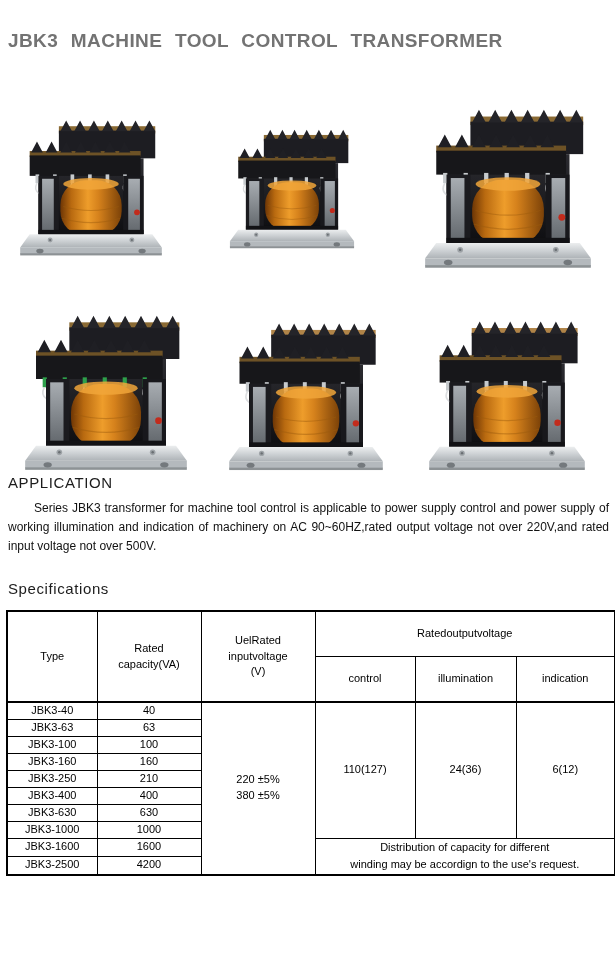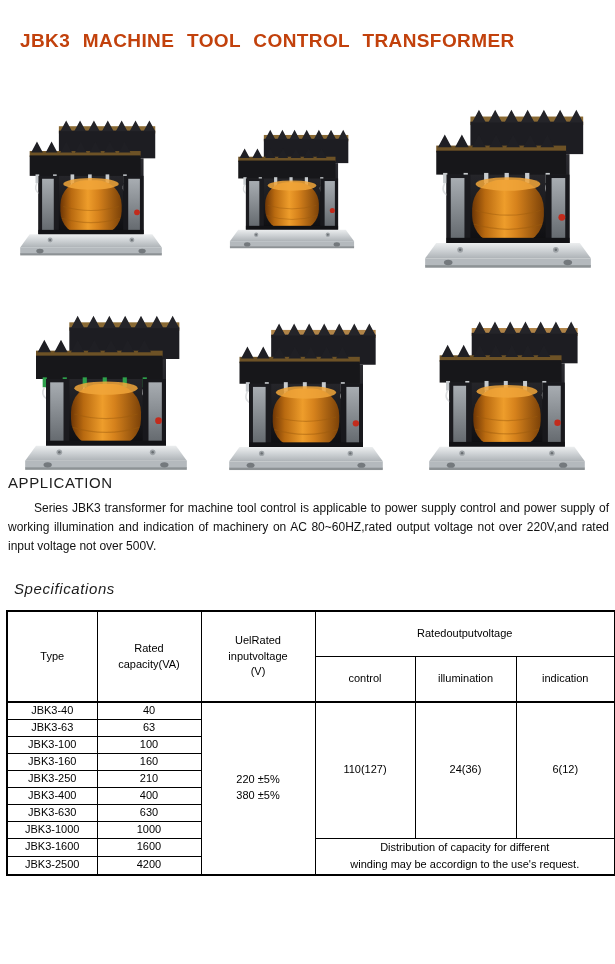--- a/index.html
+++ b/index.html
@@ -1,40 +1,40 @@
 <!DOCTYPE html>
 <html><head>
 <meta charset="utf-8">
 <style>
   html,body { margin:0; padding:0; background:#ffffff; }
   body { font-family:"Liberation Sans", sans-serif; color:#000; }
   .page { width:615px; height:964px; background:#fff; overflow:hidden; box-sizing:border-box; padding:0 6px; }
 
   
-  .title { margin:30px 0 0 14px; font-size:19px; font-weight:bold; letter-spacing:.4px; word-spacing:7px; color:#c2410c; }
+  .title { margin:30px 0 0 2px; font-size:19px; font-weight:bold; letter-spacing:.4px; word-spacing:7px; color:#737373; }
 
   
   .photo-grid { margin-top:56px; }
   .photo-row { display:flex; justify-content:space-between; align-items:flex-start; padding:0 12px; }
   .photo-row + .photo-row { margin-top:42px; }
   .photo { margin:0; }
   .photo svg { display:block; width:100%; height:100%; }
   .p1 { width:146px; height:154px; margin-top:4px; }
   .p2 { width:128px; height:140px; margin-top:12px; }
   .p3 { width:178px; height:164px; }
   .p4 { width:176px; height:160px; }
   .p5 { width:160px; height:152px; margin-top:8px; }
   .p6 { width:180px; height:154px; margin-top:6px; }
   .photo--green { --tip:#2ea04b; }
   .photo--tan { --backbrass:#b08448; }
 
   
   .sect { font-weight:normal; font-size:15px; letter-spacing:.6px; color:#1c1c1c; margin:0; }
   .sect--application { margin-left:2px; }
-  .sect--specs { margin-top:24px; margin-left:8px;font-style:italic; }
+  .sect--specs { margin-top:24px; margin-left:2px; }
 
   
   .app-text { margin:8px 0 0 2px; width:601px; font-size:12px; line-height:19px; text-align:justify; text-indent:26px; color:#111; }
 
   
   table.spec { border-collapse:collapse; table-layout:fixed; width:608px; margin:13px 0 0 0; border:2px solid #000; }
   .spec td { border:1px solid #000; text-align:center; vertical-align:middle; font-size:11px; line-height:1.45; padding:0; color:#000; }
   .spec td.hb { border-bottom:2px solid #000; }
   .spec tr.hr1 td { height:44px; }
   .spec tr.hr2 td { height:44px; }
@@ -152,21 +152,21 @@
       </figure>
       <figure class="photo p6 photo--tan">
         <svg viewBox="0 0 200 192" style="--backbrass:#b08448">
             <use href="#xfmr"></use>
           </svg>
       </figure>
     </div>
   </div>
 
   <h2 class="sect sect--application">APPLICATION</h2>
-  <p class="app-text">Series JBK3 transformer for machine tool control is applicable to power supply control and power supply of working illumination and indication of machinery on AC 80~60HZ,rated output voltage not over 220V,and rated input voltage not over 500V.</p>
+  <p class="app-text">Series JBK3 transformer for machine tool control is applicable to power supply control and power supply of working illumination and indication of machinery on AC 90~60HZ,rated output voltage not over 220V,and rated input voltage not over 500V.</p>
 
   <h2 class="sect sect--specs">Specifications</h2>
 
   <table class="spec">
     <colgroup>
       <col style="width:90px">
         <col style="width:104px">
         <col style="width:114px">
       <col style="width:100px">
         <col style="width:101px">

